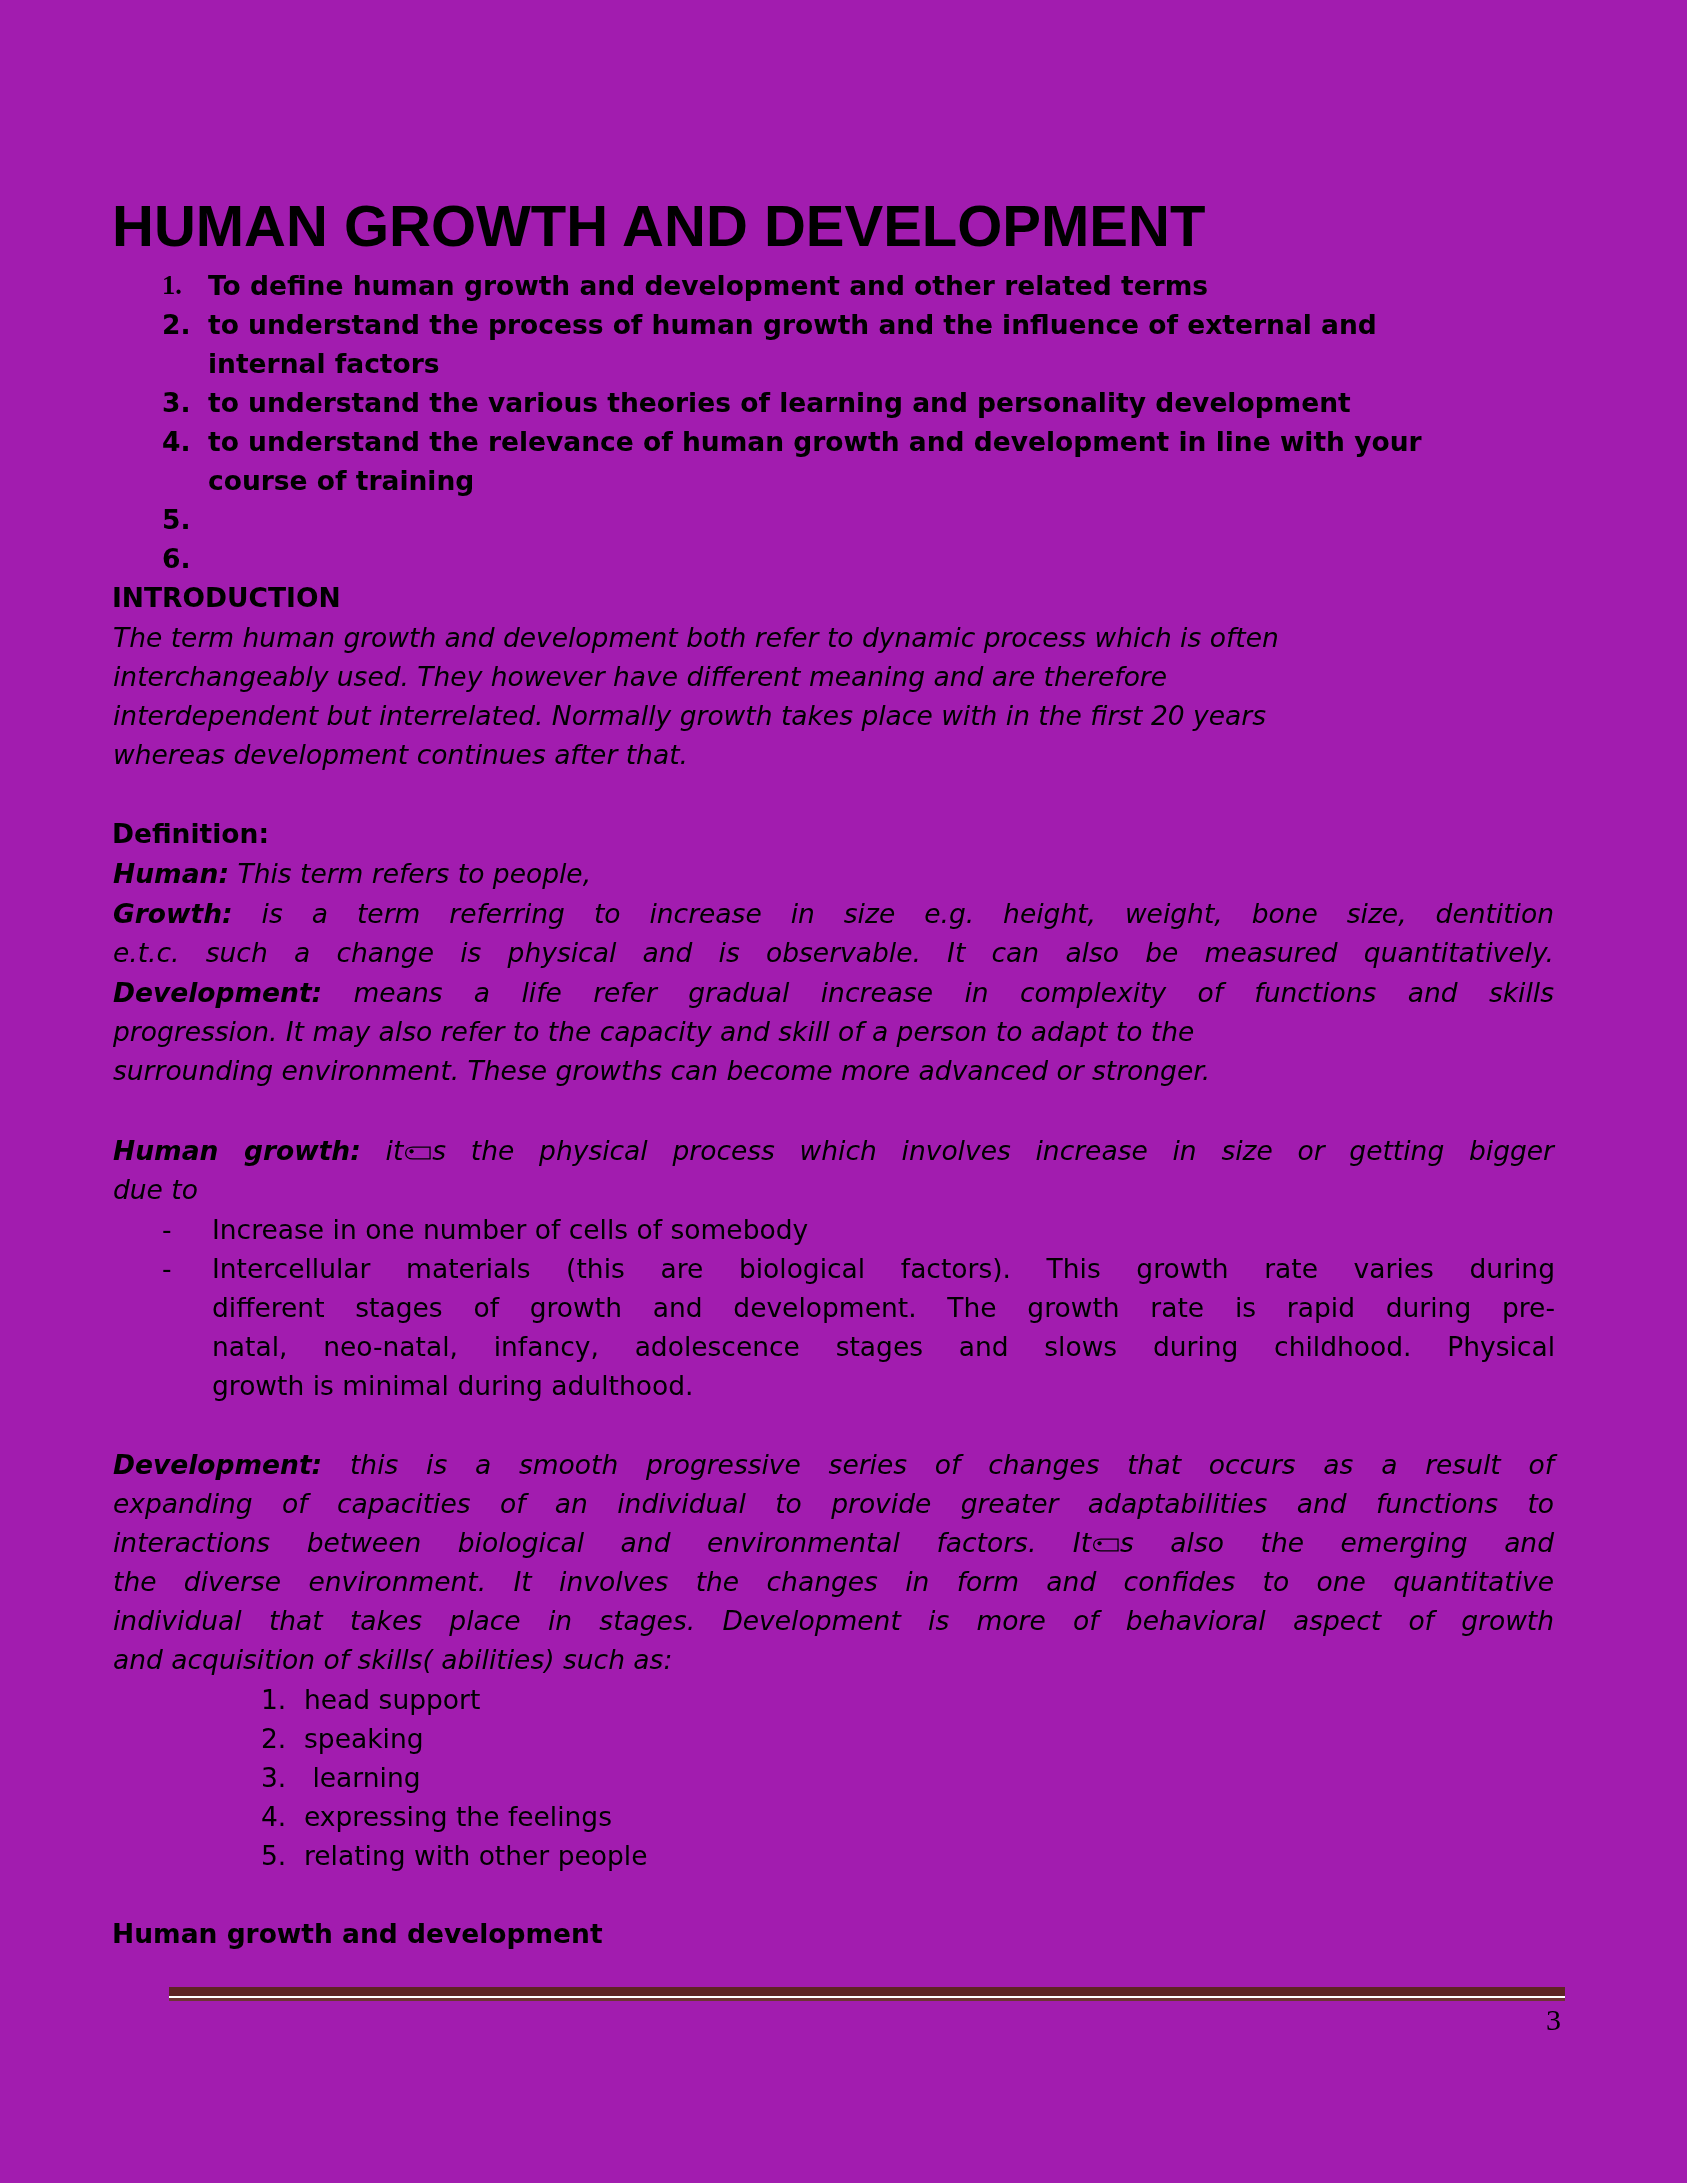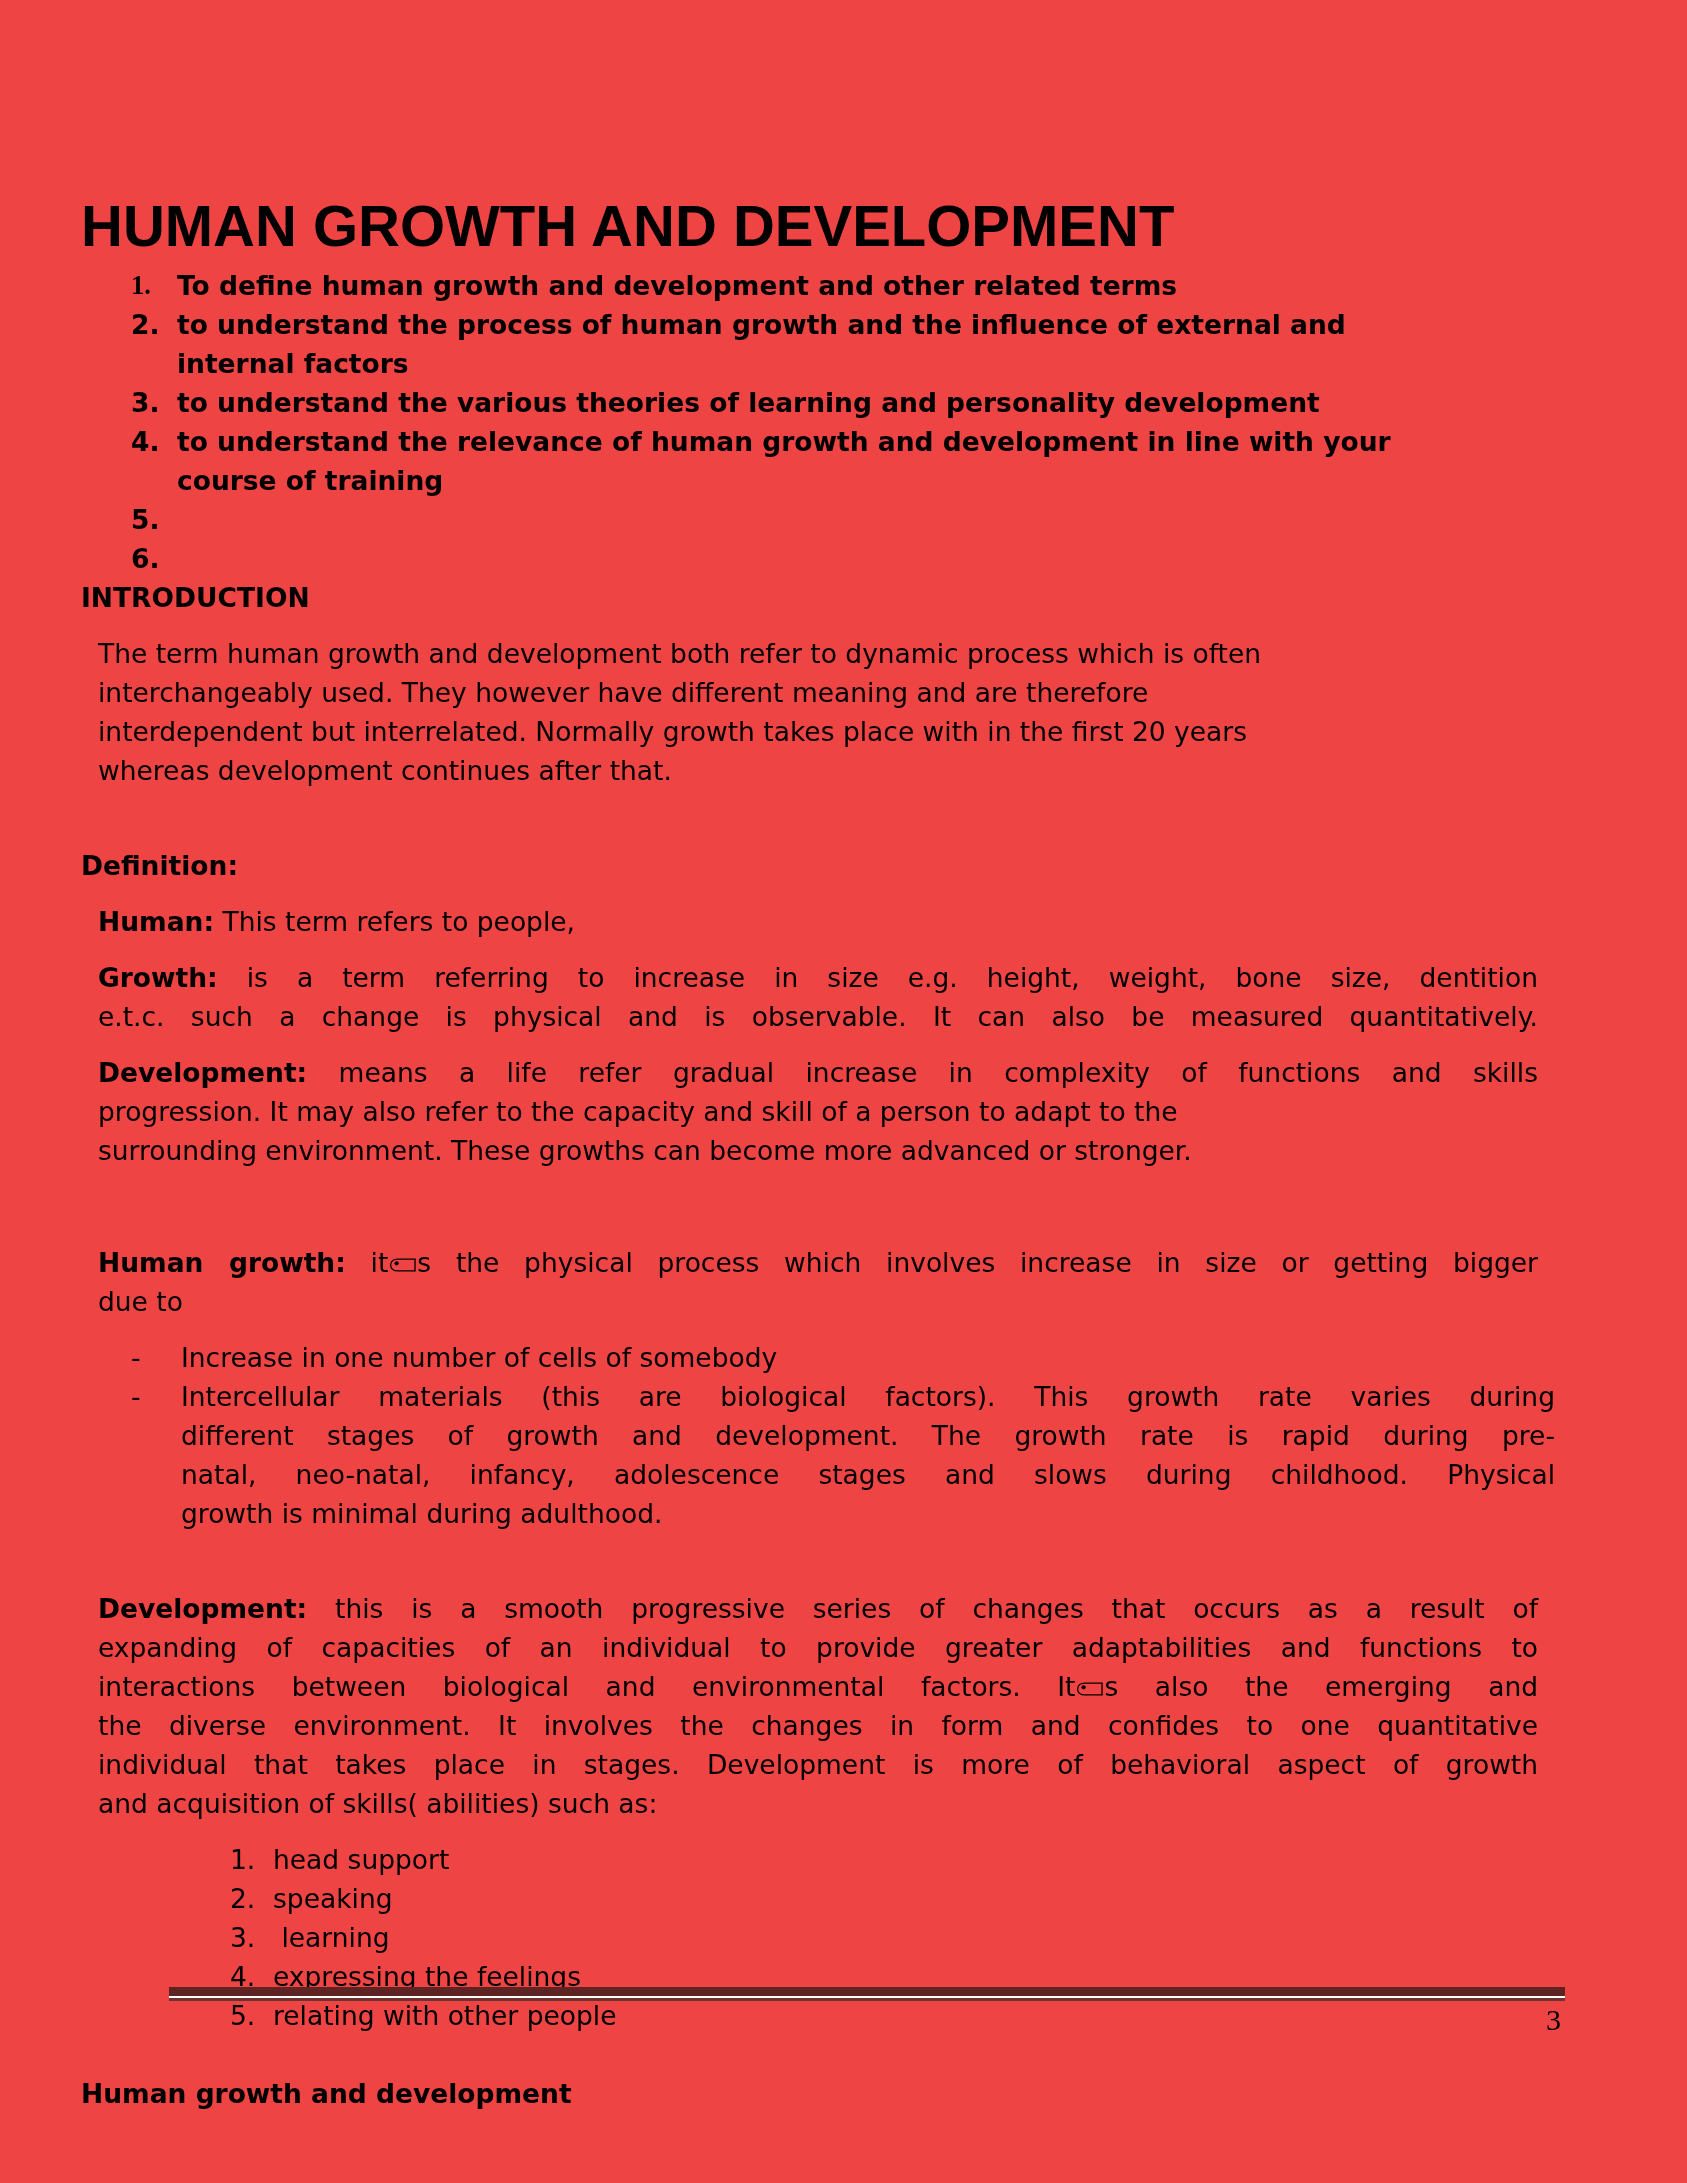--- a/index.html
+++ b/index.html
@@ -1,41 +1,41 @@
 <!DOCTYPE html>
 <html style="font-size:10.6px"><head>
 <meta charset="utf-8">
 <style>
   html,body{margin:0;padding:0;background:#ffffff;}
   .page{
     position:relative;
     width:1687px;
     height:2183px;
-    background:#ef4444;
+    background:#a21caf;
     box-sizing:border-box;
-    padding:197px 132px 0 81px;
+    padding:197px 132px 0 112px;
     font-family:"DejaVu Sans",sans-serif;
     font-size:26.5px;
     color:#000;
     overflow:hidden;
   }
   h1.title{
     font-family:"Liberation Sans",sans-serif;
     font-weight:bold;
     font-size:58px;
     line-height:1.0;
     margin:0 0 10.6px 0;
     letter-spacing:0;
     white-space:nowrap;
   }
   .line{line-height:39px;min-height:39px;white-space:pre;}
   .line.j{white-space:normal;text-align:justify;text-align-last:justify;}
   .line.h{font-weight:bold;}
   .b{font-weight:bold;}
-  .para{margin:17px;}
+  .para{margin:1px;font-style:italic;}
   .spacer{height:39px;}
   .nl .item,.dl .item{display:flex;}
   .nl1 .marker{flex:0 0 46px;margin-left:50px;font-weight:bold;line-height:39px;}
   .nl1 .ibody{flex:1;font-weight:bold;min-width:0;}
   .nl2 .marker{flex:0 0 43px;margin-left:149px;line-height:39px;}
   .nl2 .ibody{flex:1;min-width:0;}
   .dl .marker{flex:0 0 50px;margin-left:50px;line-height:39px;}
   .dl .ibody{flex:1;min-width:0;}
   .serif{font-family:"Liberation Serif",serif;}
   .tagglyph{width:29px;height:16px;display:inline-block;vertical-align:-1.3px;}

